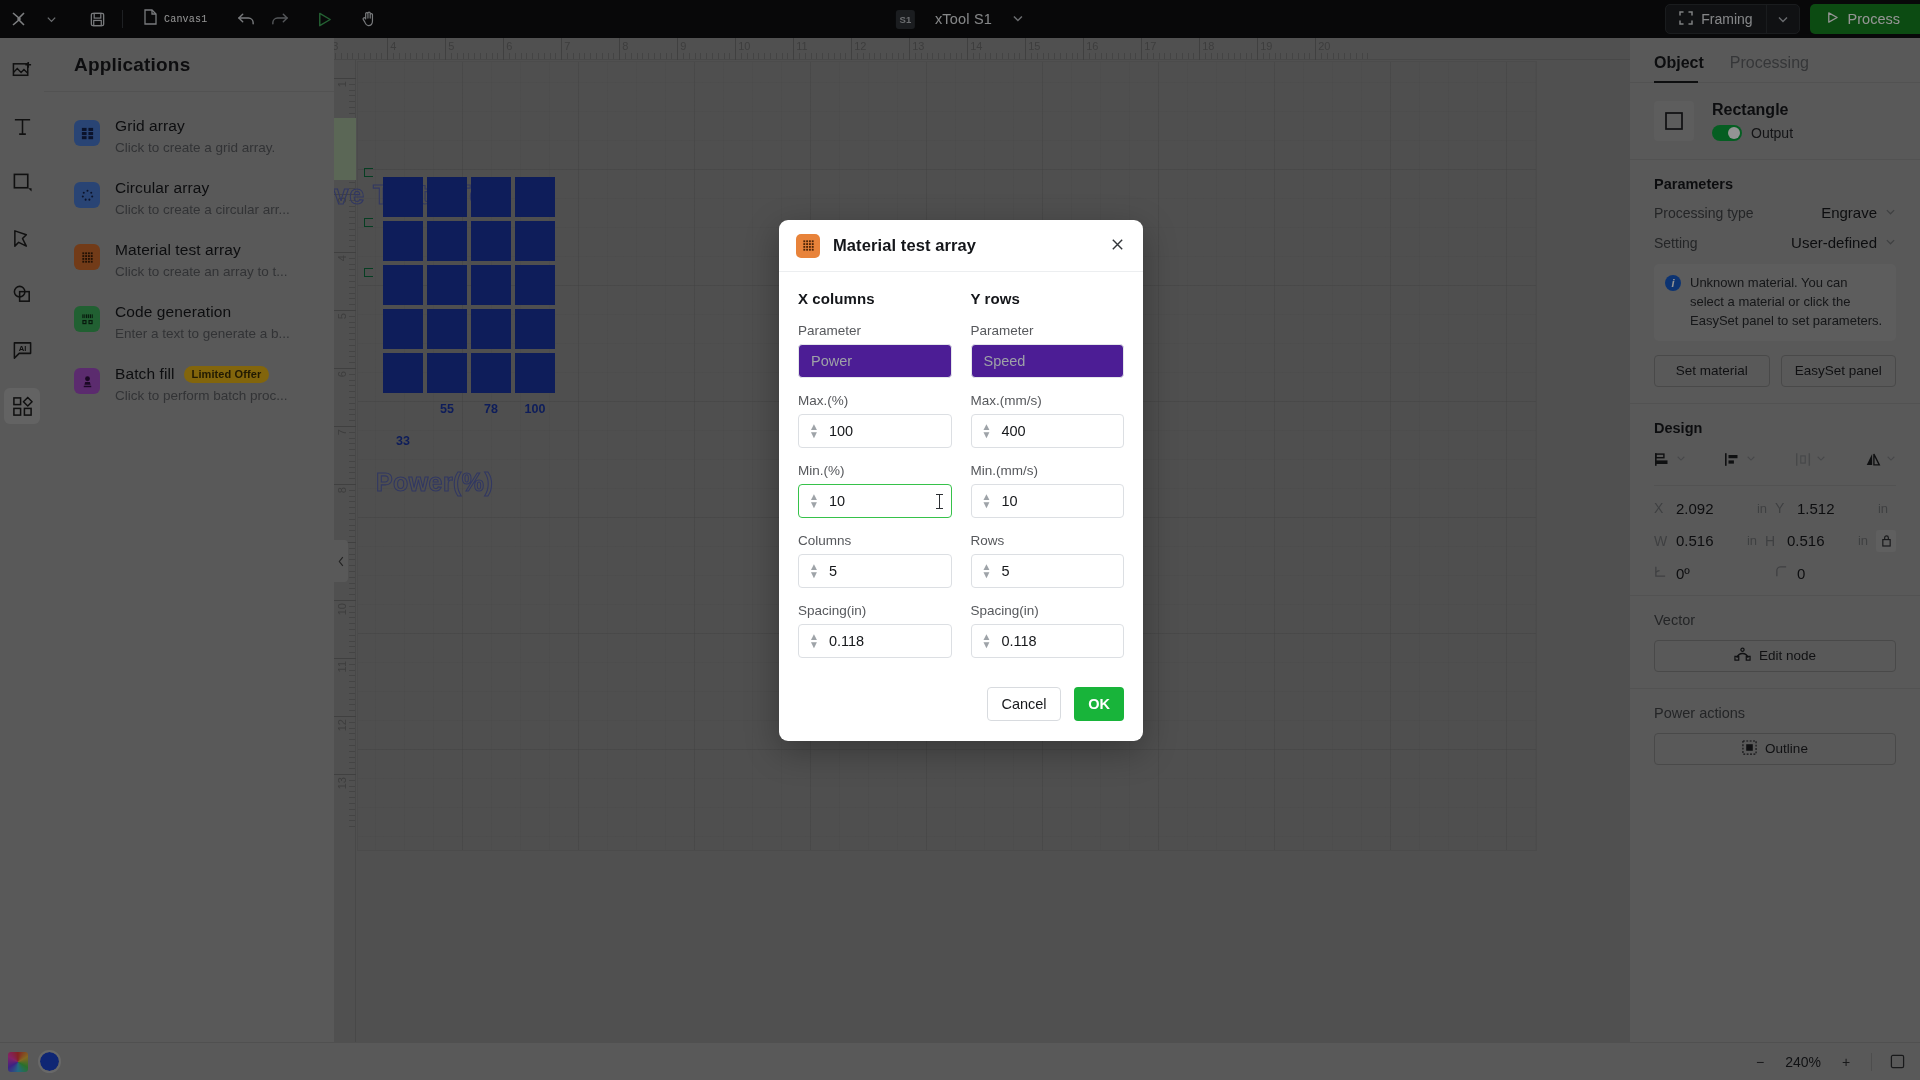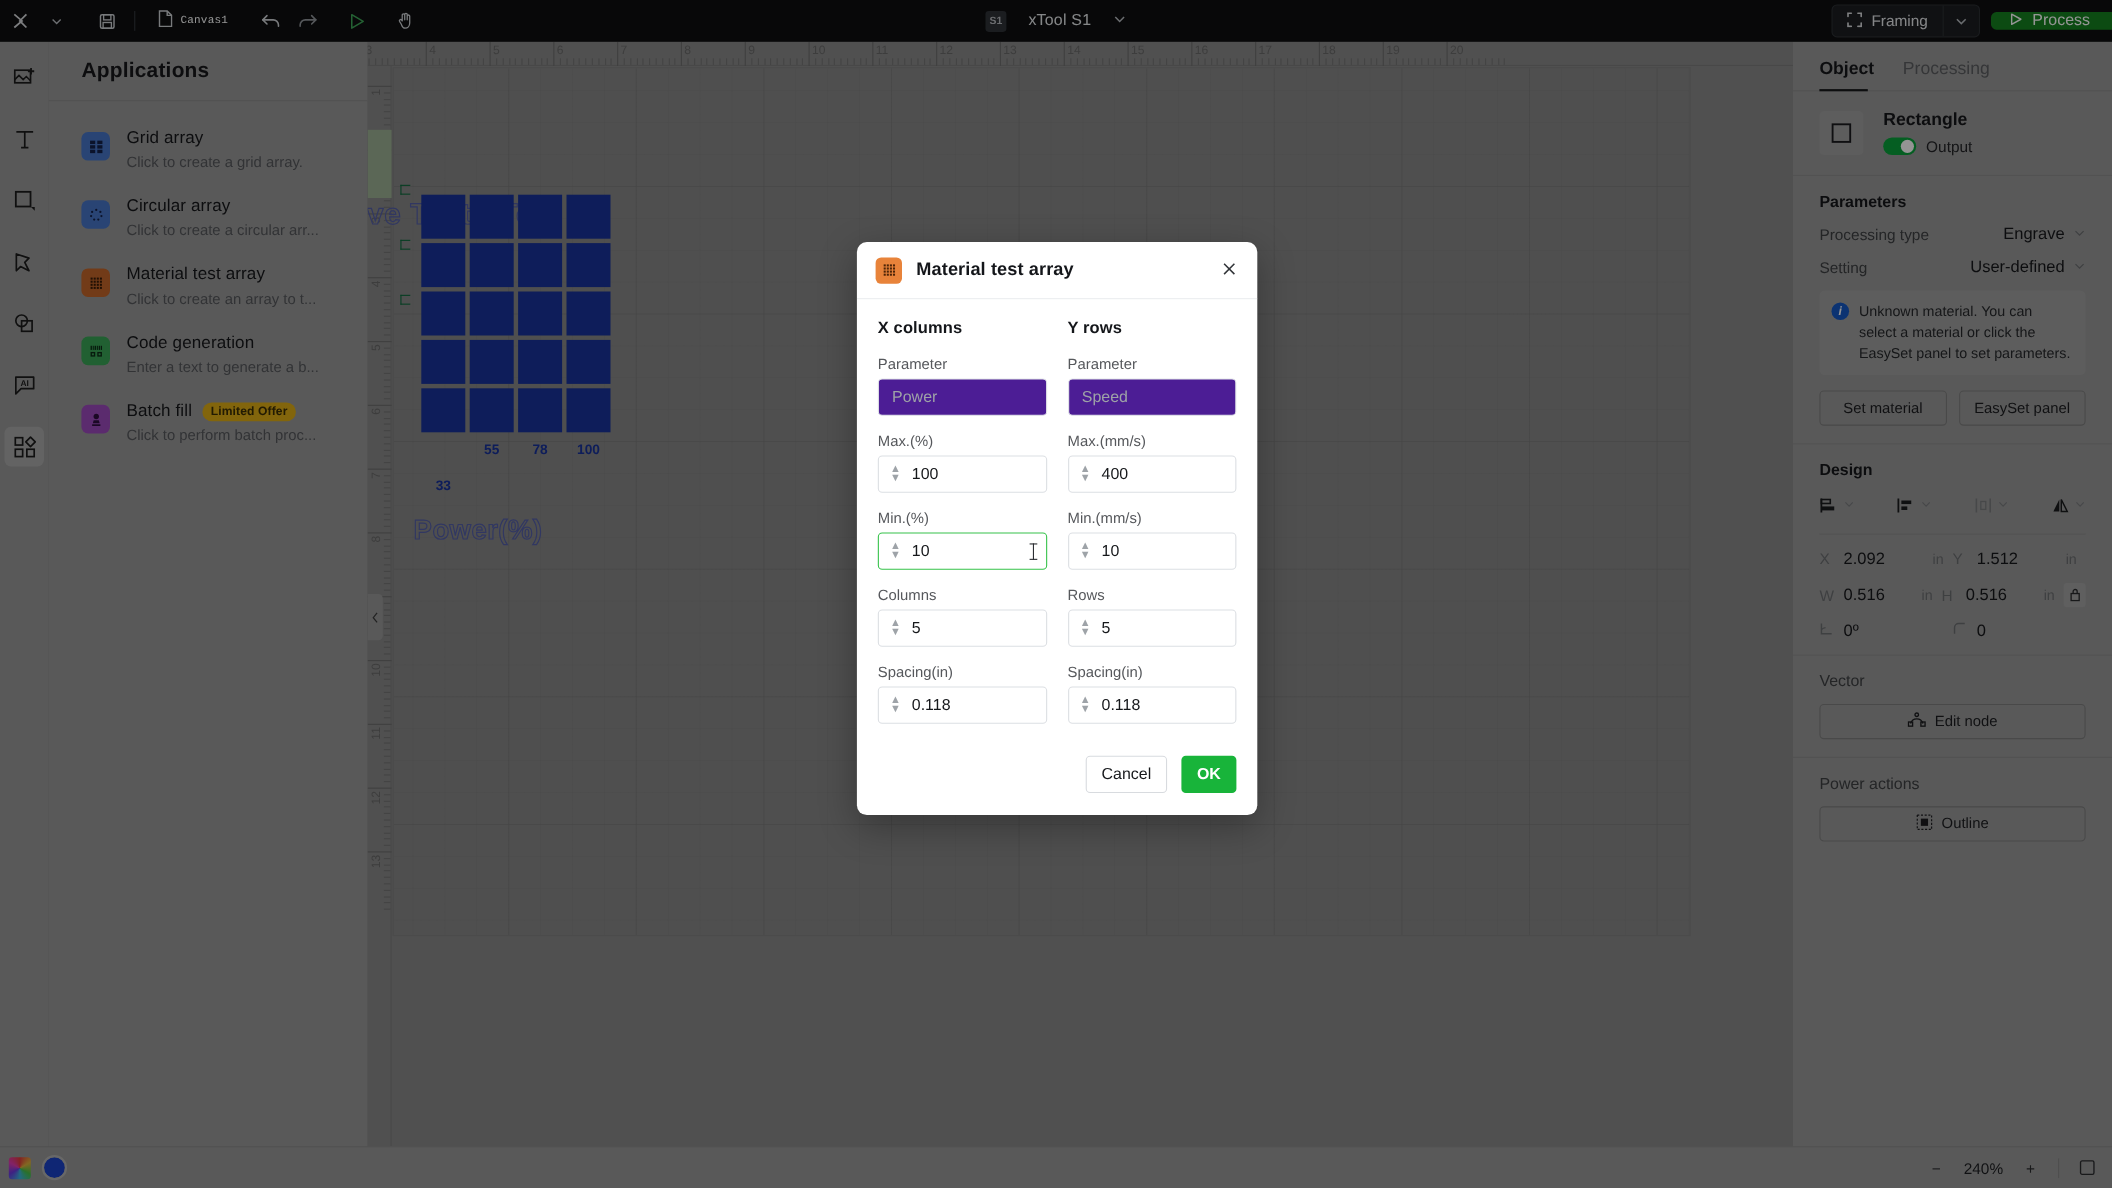--- a/index.html
+++ b/index.html
@@ -44,21 +44,21 @@
     background: #1c1e21; border: 1px solid #2e3135; border-radius: 5px; overflow: hidden;
   }
   .framing-main {
     display: flex; align-items: center; gap: 8px; padding: 0 13px; height: 100%;
     font-size: 14px; color: #e4e6e9;
   }
   .framing-div { width: 1px; height: 30px; background: #2e3135; }
   .framing-caret { padding: 0 10px; height: 100%; display: flex; align-items: center; color: #b4b8bd; }
   .process-btn {
     display: flex; align-items: center; gap: 9px;
-    height: 16px; padding: 0 20px 0 16px; background: #16821f; color: #fff;
+    height: 30px; padding: 0 20px 0 16px; background: #16821f; color: #fff;
     font-size: 14.5px; border-radius: 5px 0 0 5px; margin-right: 0;
   }
 
   
   .rail {
     position: absolute; left: 0; top: 38px; width: 44px; height: 1004px;
     background: #9a9a9a; display: flex; flex-direction: column; align-items: center;
     padding-top: 14px; gap: 20px; z-index: 20;
   }
   .rail-item {

